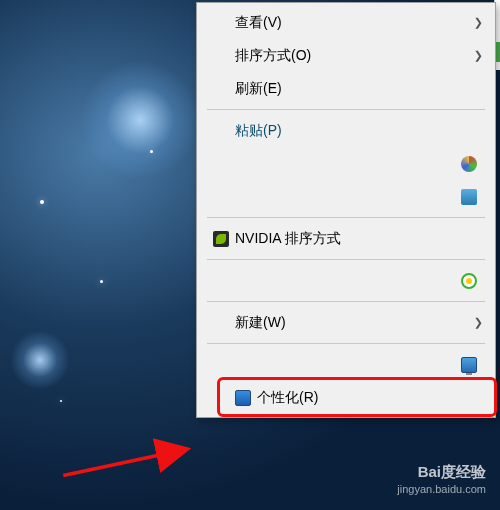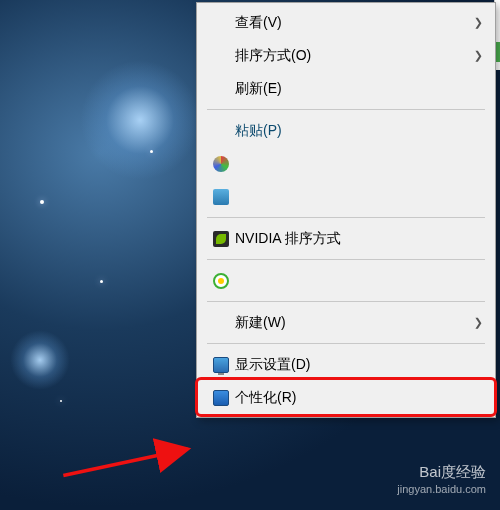--- a/index.html
+++ b/index.html
@@ -41,20 +41,21 @@
       padding: 3px 2px;
     }
     .menu-item {
       display: flex;
       align-items: center;
       height: 33px;
       padding: 0 10px 0 8px;
       cursor: default;
       color: #000;
       position: relative;
+      justify-content: flex-end;
     }
     .menu-item.disabled { color: #0c4a6e; }
     .icon-slot { width: 28px; display: flex; align-items: center; justify-content: center; }
     .label { flex: 1; white-space: nowrap; }
     .chevron { width: 16px; text-align: right; color: #555; font-size: 11px; }
     .separator { height: 1px; background: #c8c8c8; margin: 4px 8px; }
     .highlight-box {
       position: absolute;
       border: 3px solid #e11;
       border-radius: 6px;
@@ -70,21 +71,21 @@
       pointer-events: none;
     }
     .watermark {
       position: absolute;
       right: 14px; bottom: 14px;
       color: rgba(255,255,255,0.6);
       font-size: 11px;
       text-align: right;
       line-height: 1.3;
     }
-    .watermark .logo { font-size: 15px; font-weight: normal; color: rgba(255,255,255,0.75); }
+    .watermark .logo { font-size: 15px; font-weight: bold; color: rgba(255,255,255,0.75); }
     
     
     .ico { width:16px; height:16px; display:block; }
     .ico-display { background: linear-gradient(#4aa3df,#2a6bb0); border:1px solid #1a4a80; border-radius:2px; position:relative; }
     .ico-display::after { content:''; position:absolute; bottom:-3px; left:4px; width:6px; height:2px; background:#888; }
     .ico-personal { background: linear-gradient(#3a8de0,#1a5db0); border:1px solid #1a4a80; border-radius:2px; }
     .ico-nvidia { background:#2a2a2a; border-radius:2px; display:flex;align-items:center;justify-content:center; }
     .ico-nvidia::after { content:''; width:10px;height:10px;background:#76b900;border-radius:50% 0 50% 0; }
     .ico-360 { background:#fff; border:2px solid #3cb034; border-radius:50%; position:relative; }
     .ico-360::after { content:''; position:absolute; inset:3px; background:#ffcc00; border-radius:50%; }
@@ -155,23 +156,22 @@
     <div class="menu-item">
       <span class="icon-slot"></span>
       <span class="label">新建(W)</span>
       <span class="chevron">❯</span>
     </div>
     <div class="separator"></div>
     <div class="menu-item">
       <span class="icon-slot">
         <span class="ico ico-display"></span>
       </span>
-      <span class="label">显示设置(D)</span>
     </div>
-    <div class="menu-item" style="position: relative;">
+    <div class="menu-item" style="position: relative; margin-left: 22px;">
       <span class="icon-slot">
         <span class="ico ico-personal"></span>
       </span>
       <span class="label">个性化(R)</span>
       <div class="highlight-box"></div>
     </div>
   </div>
 
 <svg class="arrow" viewBox="0 0 160 90">
   <defs>

